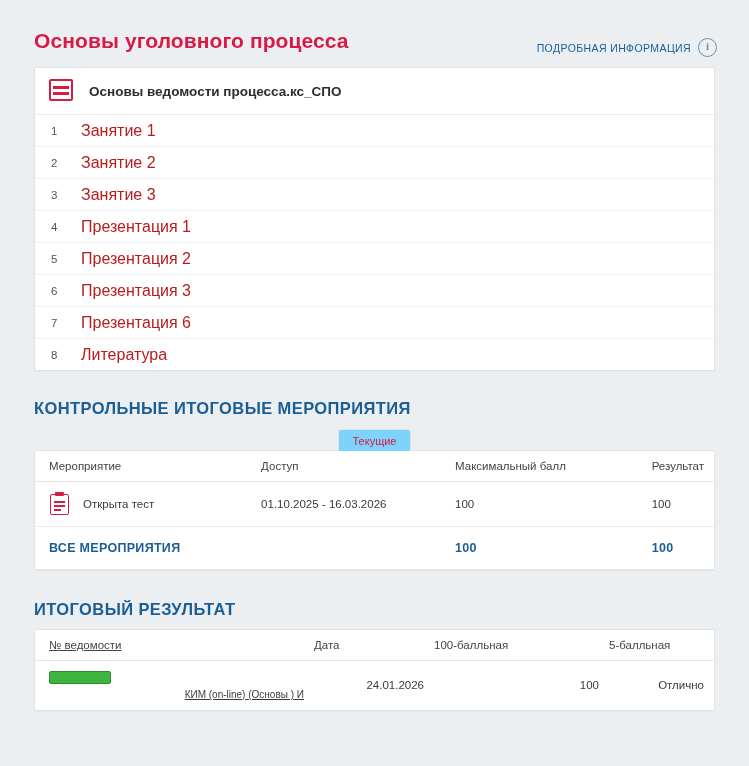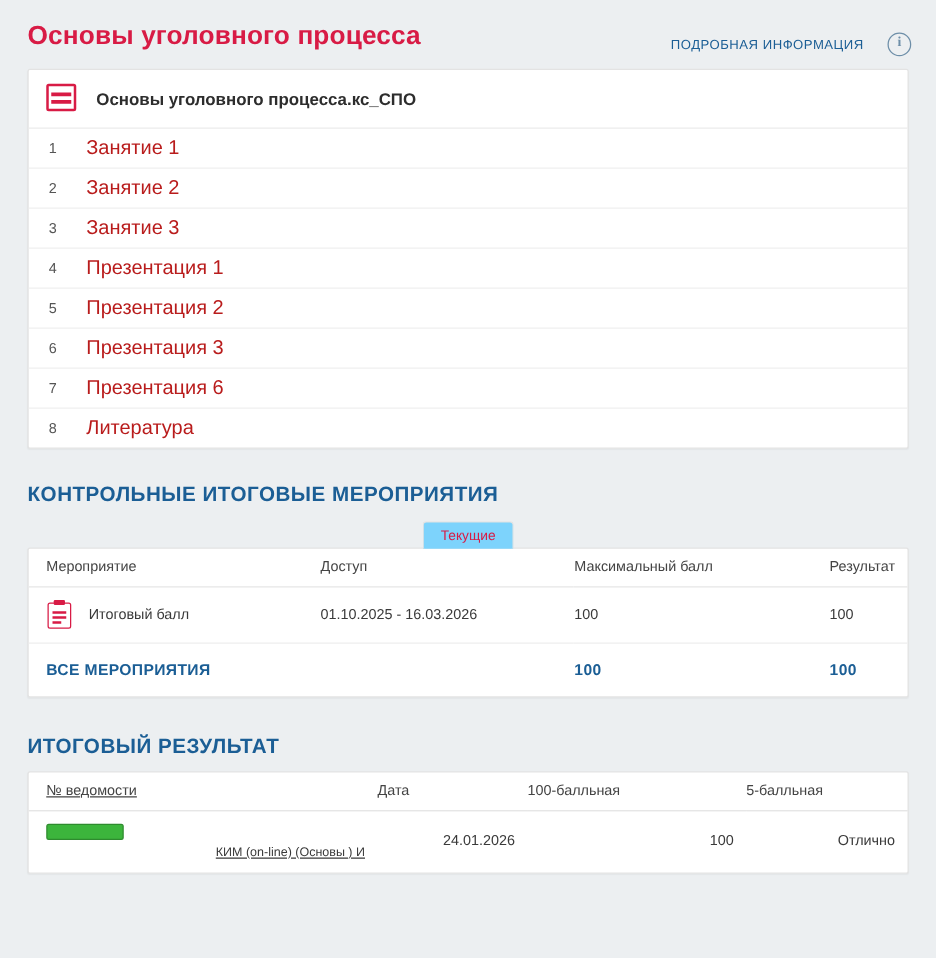--- a/index.html
+++ b/index.html
@@ -11,41 +11,41 @@
     width: 749px;
     height: 766px;
     font-family: "Liberation Sans", sans-serif;
     color: #3a3a3a;
     overflow: hidden;
   }
   .page {
     position: relative;
     width: 749px;
     height: 766px;
-    padding: 4px;
+    padding: 16px;
     box-sizing: border-box;
   }
   
   .header {
     display: flex;
     align-items: flex-start;
     justify-content: space-between;
     padding: 12px 16px 0 18px;
   }
   .course-title {
     font-size: 21px;
     font-weight: bold;
     color: #d81b45;
     letter-spacing: 0.1px;
     line-height: 26px;
   }
   .more-info {
     display: flex;
     align-items: center;
-    gap: 19px;
+    gap: 7px;
     margin-top: 10px;
     white-space: nowrap;
     margin-left: 41px;
   }
   .more-info-label {
     font-size: 10.5px;
     letter-spacing: 0.4px;
     color: #1b5e95;
     font-weight: normal;
   }
@@ -276,21 +276,21 @@
   </div>
 
 
   <div class="card">
     <div class="material-head">
       <span class="book-icon">
         <span class="outer"></span>
           <span class="bar1"></span>
           <span class="bar2"></span>
       </span>
-      <span class="material-head-title">Основы уголовного процесса.кс_СПО</span>
+      <span class="material-head-title">Основы ведомости процесса.кс_СПО</span>
     </div>
 
     <div class="lesson-row">
       <span class="lesson-num">1</span>
       <a class="lesson-link">Занятие 1</a>
     </div>
     <div class="lesson-row">
       <span class="lesson-num">2</span>
       <a class="lesson-link">Занятие 2</a>
     </div>
@@ -340,21 +340,21 @@
         <tr>
           <td class="col-event">
             <div class="event-cell">
               <span class="clipboard-icon">
                 <span class="clip"></span>
                   <span class="body"></span>
                 <span class="l1"></span>
                   <span class="l2"></span>
                   <span class="l3"></span>
               </span>
-              <span>Итоговый балл</span>
+              <span>Открыта тест</span>
             </div>
           </td>
           <td class="col-access">01.10.2025 - 16.03.2026</td>
           <td class="col-max">100</td>
           <td class="col-res">100</td>
         </tr>
         <tr class="total-row">
           <td class="col-event">ВСЕ МЕРОПРИЯТИЯ</td>
           <td class="col-access"></td>
           <td class="col-max">100</td>

